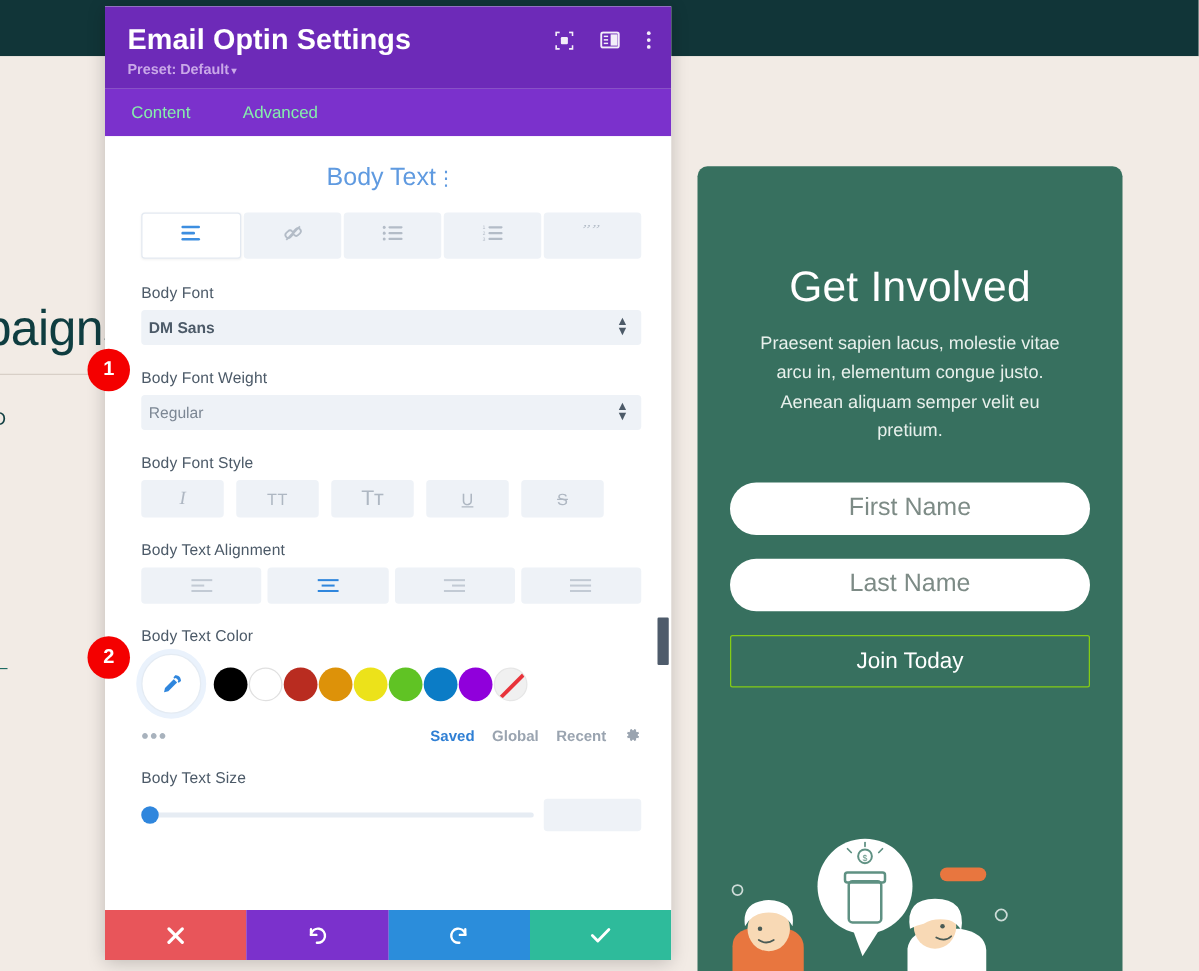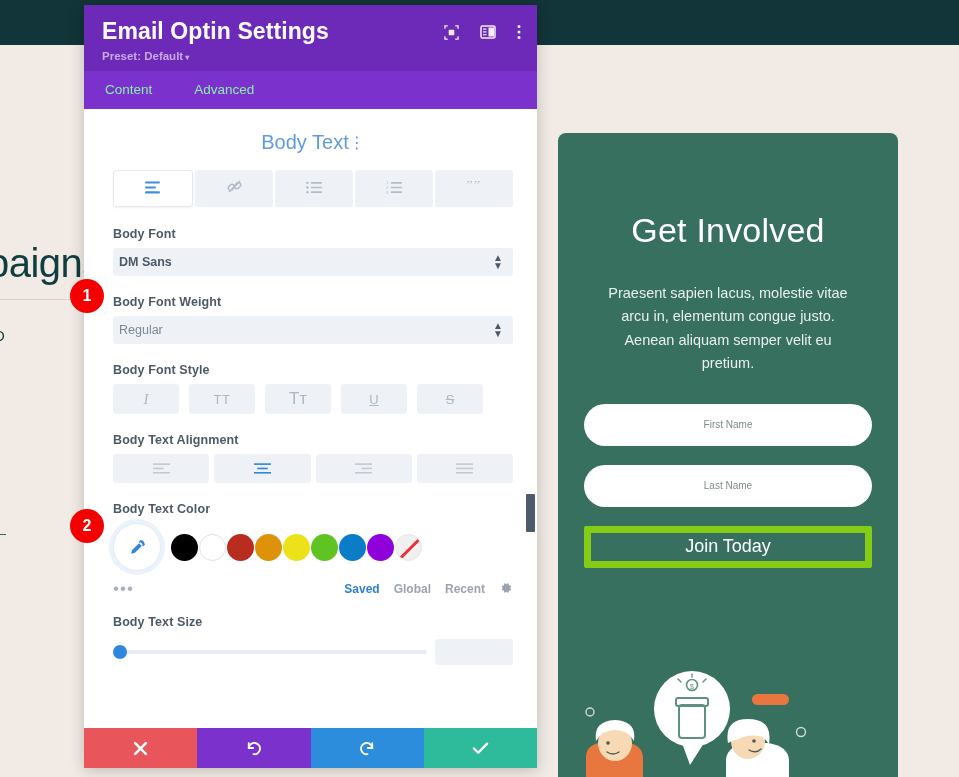--- a/index.html
+++ b/index.html
@@ -41,33 +41,33 @@
     width: 340px; height: 644px;
     background: #37705f;
     border-radius: 8px 8px 0 0;
     overflow: hidden;
   }
 
   
   .optin-inner { padding: 78px 26px 0; text-align: center; }
   .optin-title {
     font-size: 34px; color: #ffffff; font-weight: 400;
-    letter-spacing: 0.2px; margin-bottom: 32px;
+    letter-spacing: 0.2px; margin-bottom: 14px;
   }
   .optin-desc {
     font-size: 14.5px; color: #e8f0ec; line-height: 1.62;
     max-width: 258px; margin: 0 auto 28px;
   }
   .optin-field {
     height: 42px; background: #ffffff; border-radius: 22px;
     display: flex; align-items: center; justify-content: center;
-    color: #7d8b86; font-size: 10px; margin-bottom: 19px;
+    color: #7d8b86; font-size: 20px; margin-bottom: 19px;
   }
   .optin-submit {
-    height: 42px; border: 7px solid #84cc16; border-radius: 2px;
+    height: 42px; border: 1px solid #84cc16; border-radius: 2px;
     display: flex; align-items: center; justify-content: center;
     color: #ffffff; font-size: 18px; background: transparent;
     margin-top: 2px;
   }
   .illus { position: absolute; left: 0; bottom: 0; width: 340px; height: 120px; }
 
   
   .modal {
     position: absolute; left: 84px; top: 5px;
     width: 453px; height: 763px;
@@ -113,21 +113,21 @@
     flex: 1; height: 37px; background: #eef2f7;
     display: flex; align-items: center; justify-content: center;
     border-radius: 3px; cursor: pointer;
   }
   .icon-tab.active {
     background: #ffffff; border: 1px solid #e3e9f1;
     box-shadow: 0 1px 2px rgba(0,0,0,.05);
   }
 
   .field-label {
-    font-size: 12.5px; font-weight: 700; color: #4c5a68;
+    font-size: 12.5px; font-weight: 400; color: #4c5a68;
     margin-bottom: 7px; letter-spacing: .1px;
   }
   .select-box {
     height: 28px; background: #eef2f7; border-radius: 3px;
     display: flex; align-items: center; padding: 0 6px;
     font-size: 12.5px; color: #4c5a68; font-weight: 700;
     position: relative; cursor: pointer; margin-bottom: 19px;
   }
   .select-box.muted { color: #7c8794; font-weight: 400; }
   .select-arrows {

